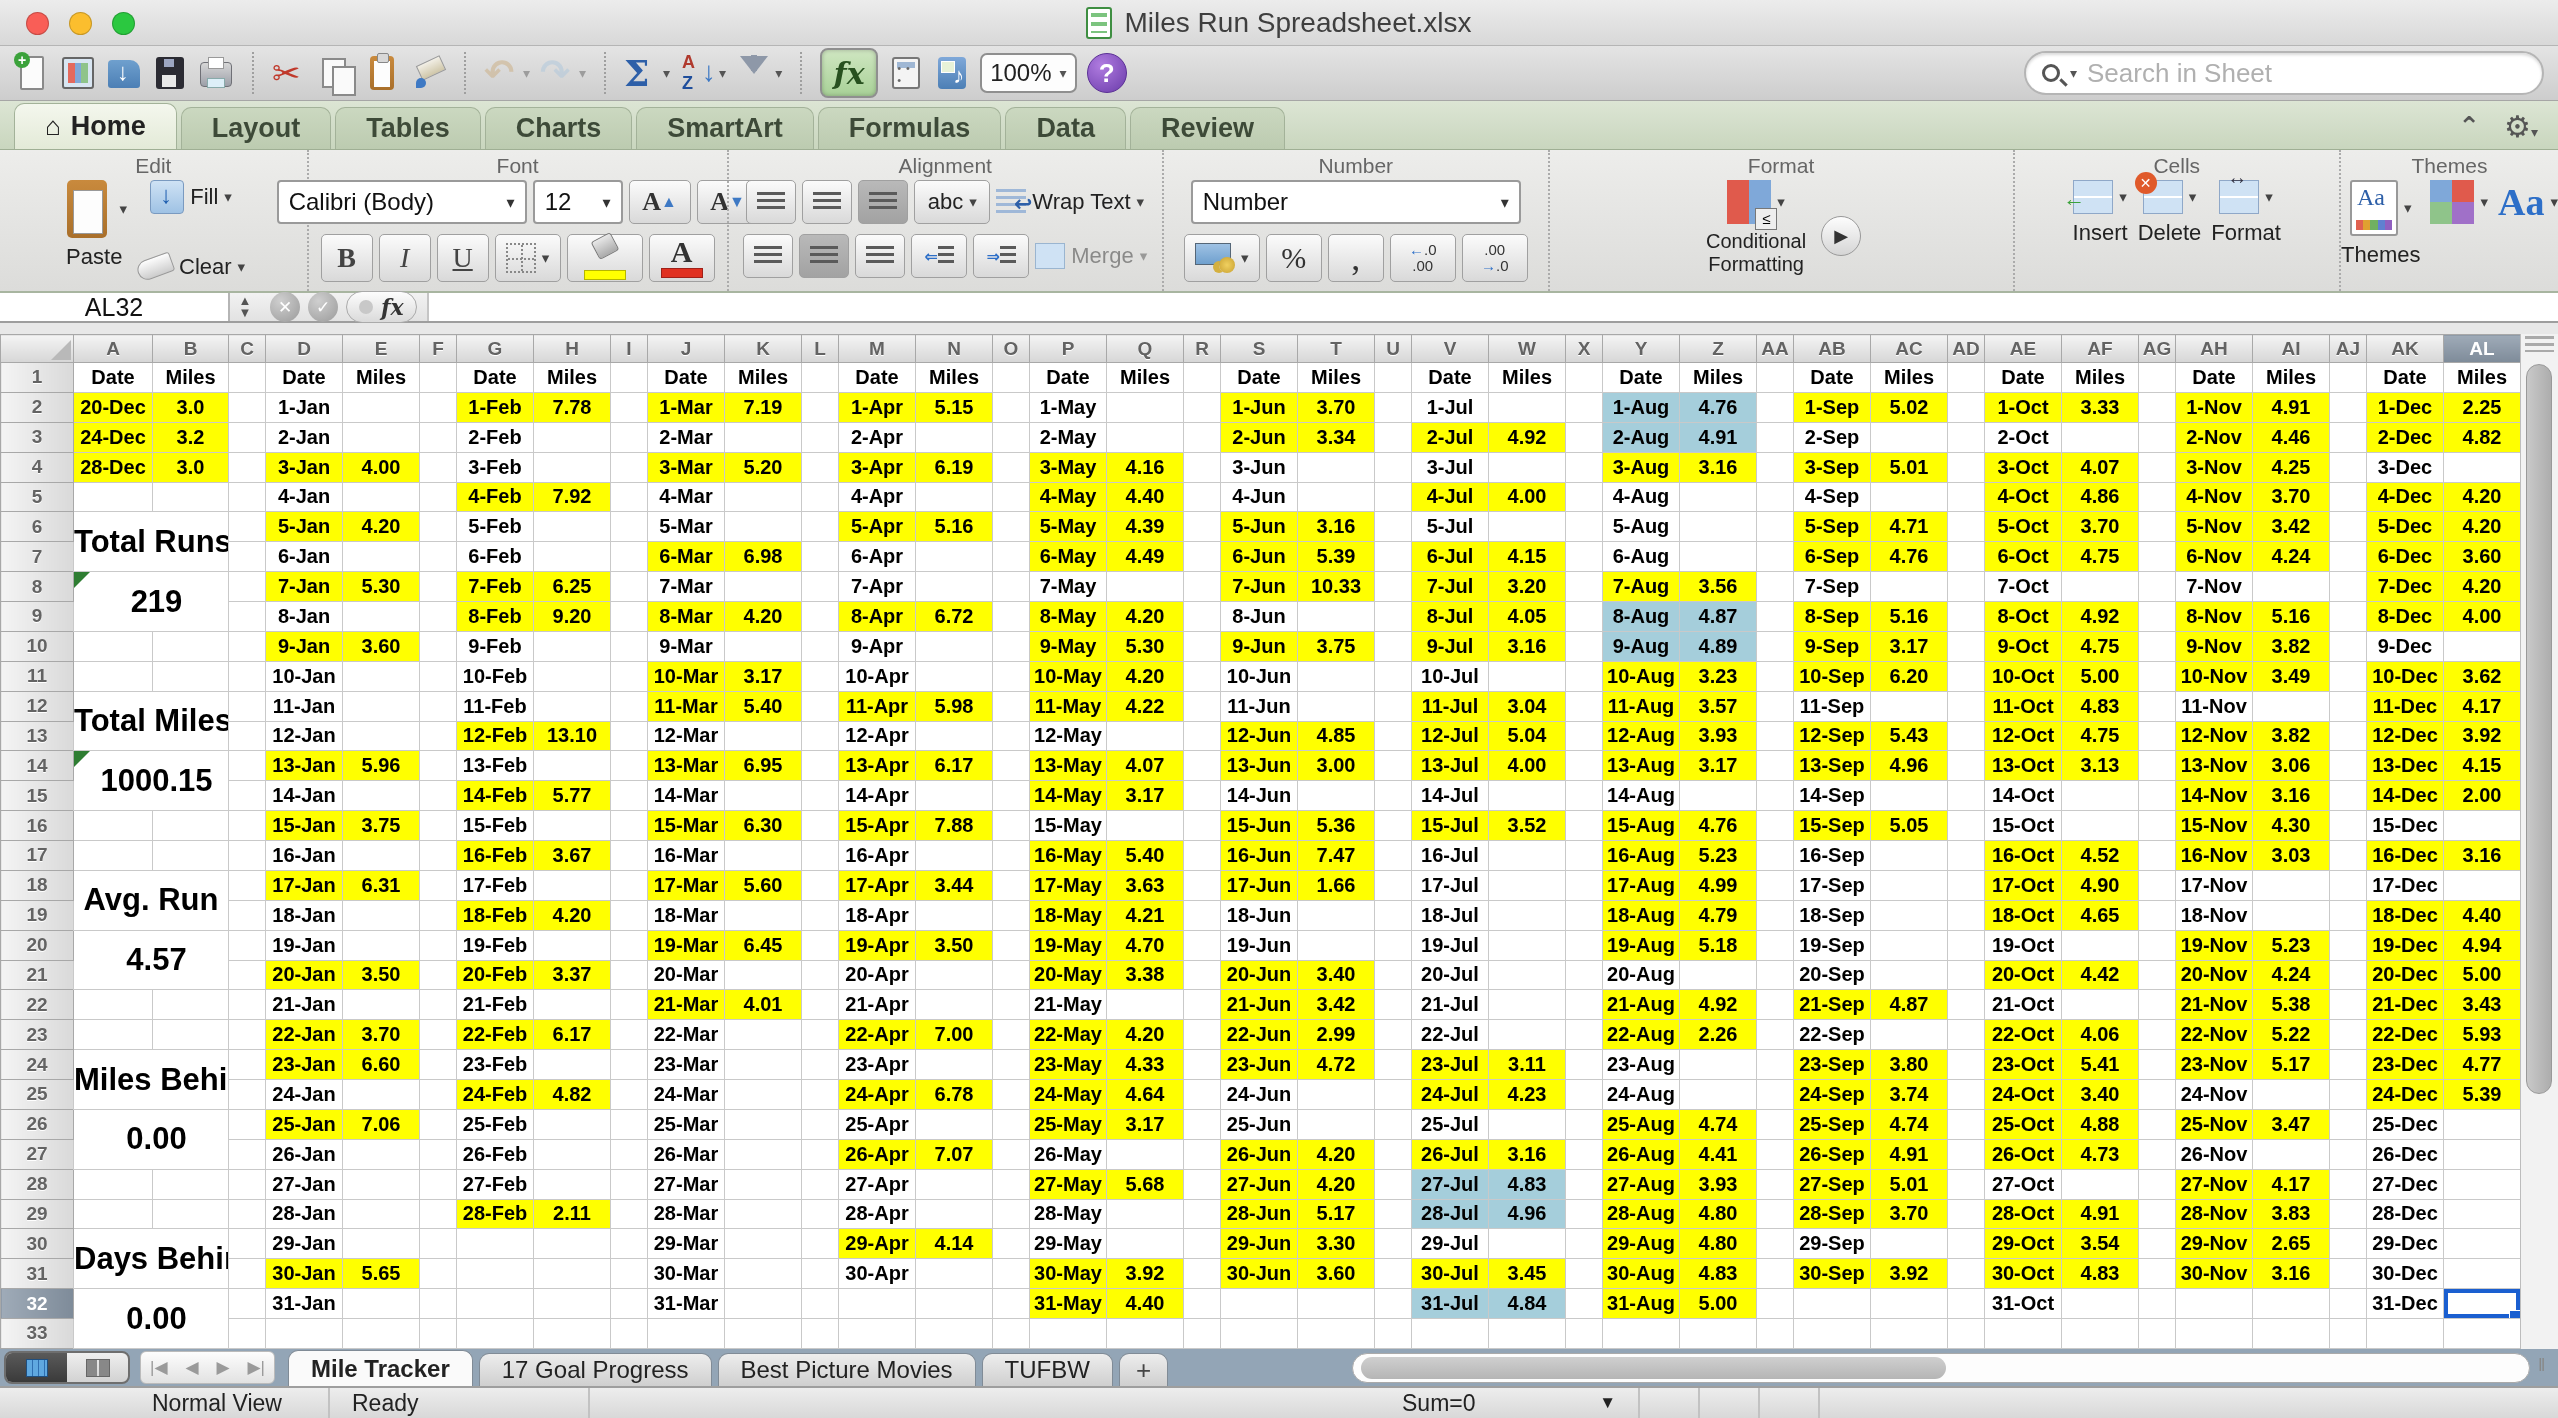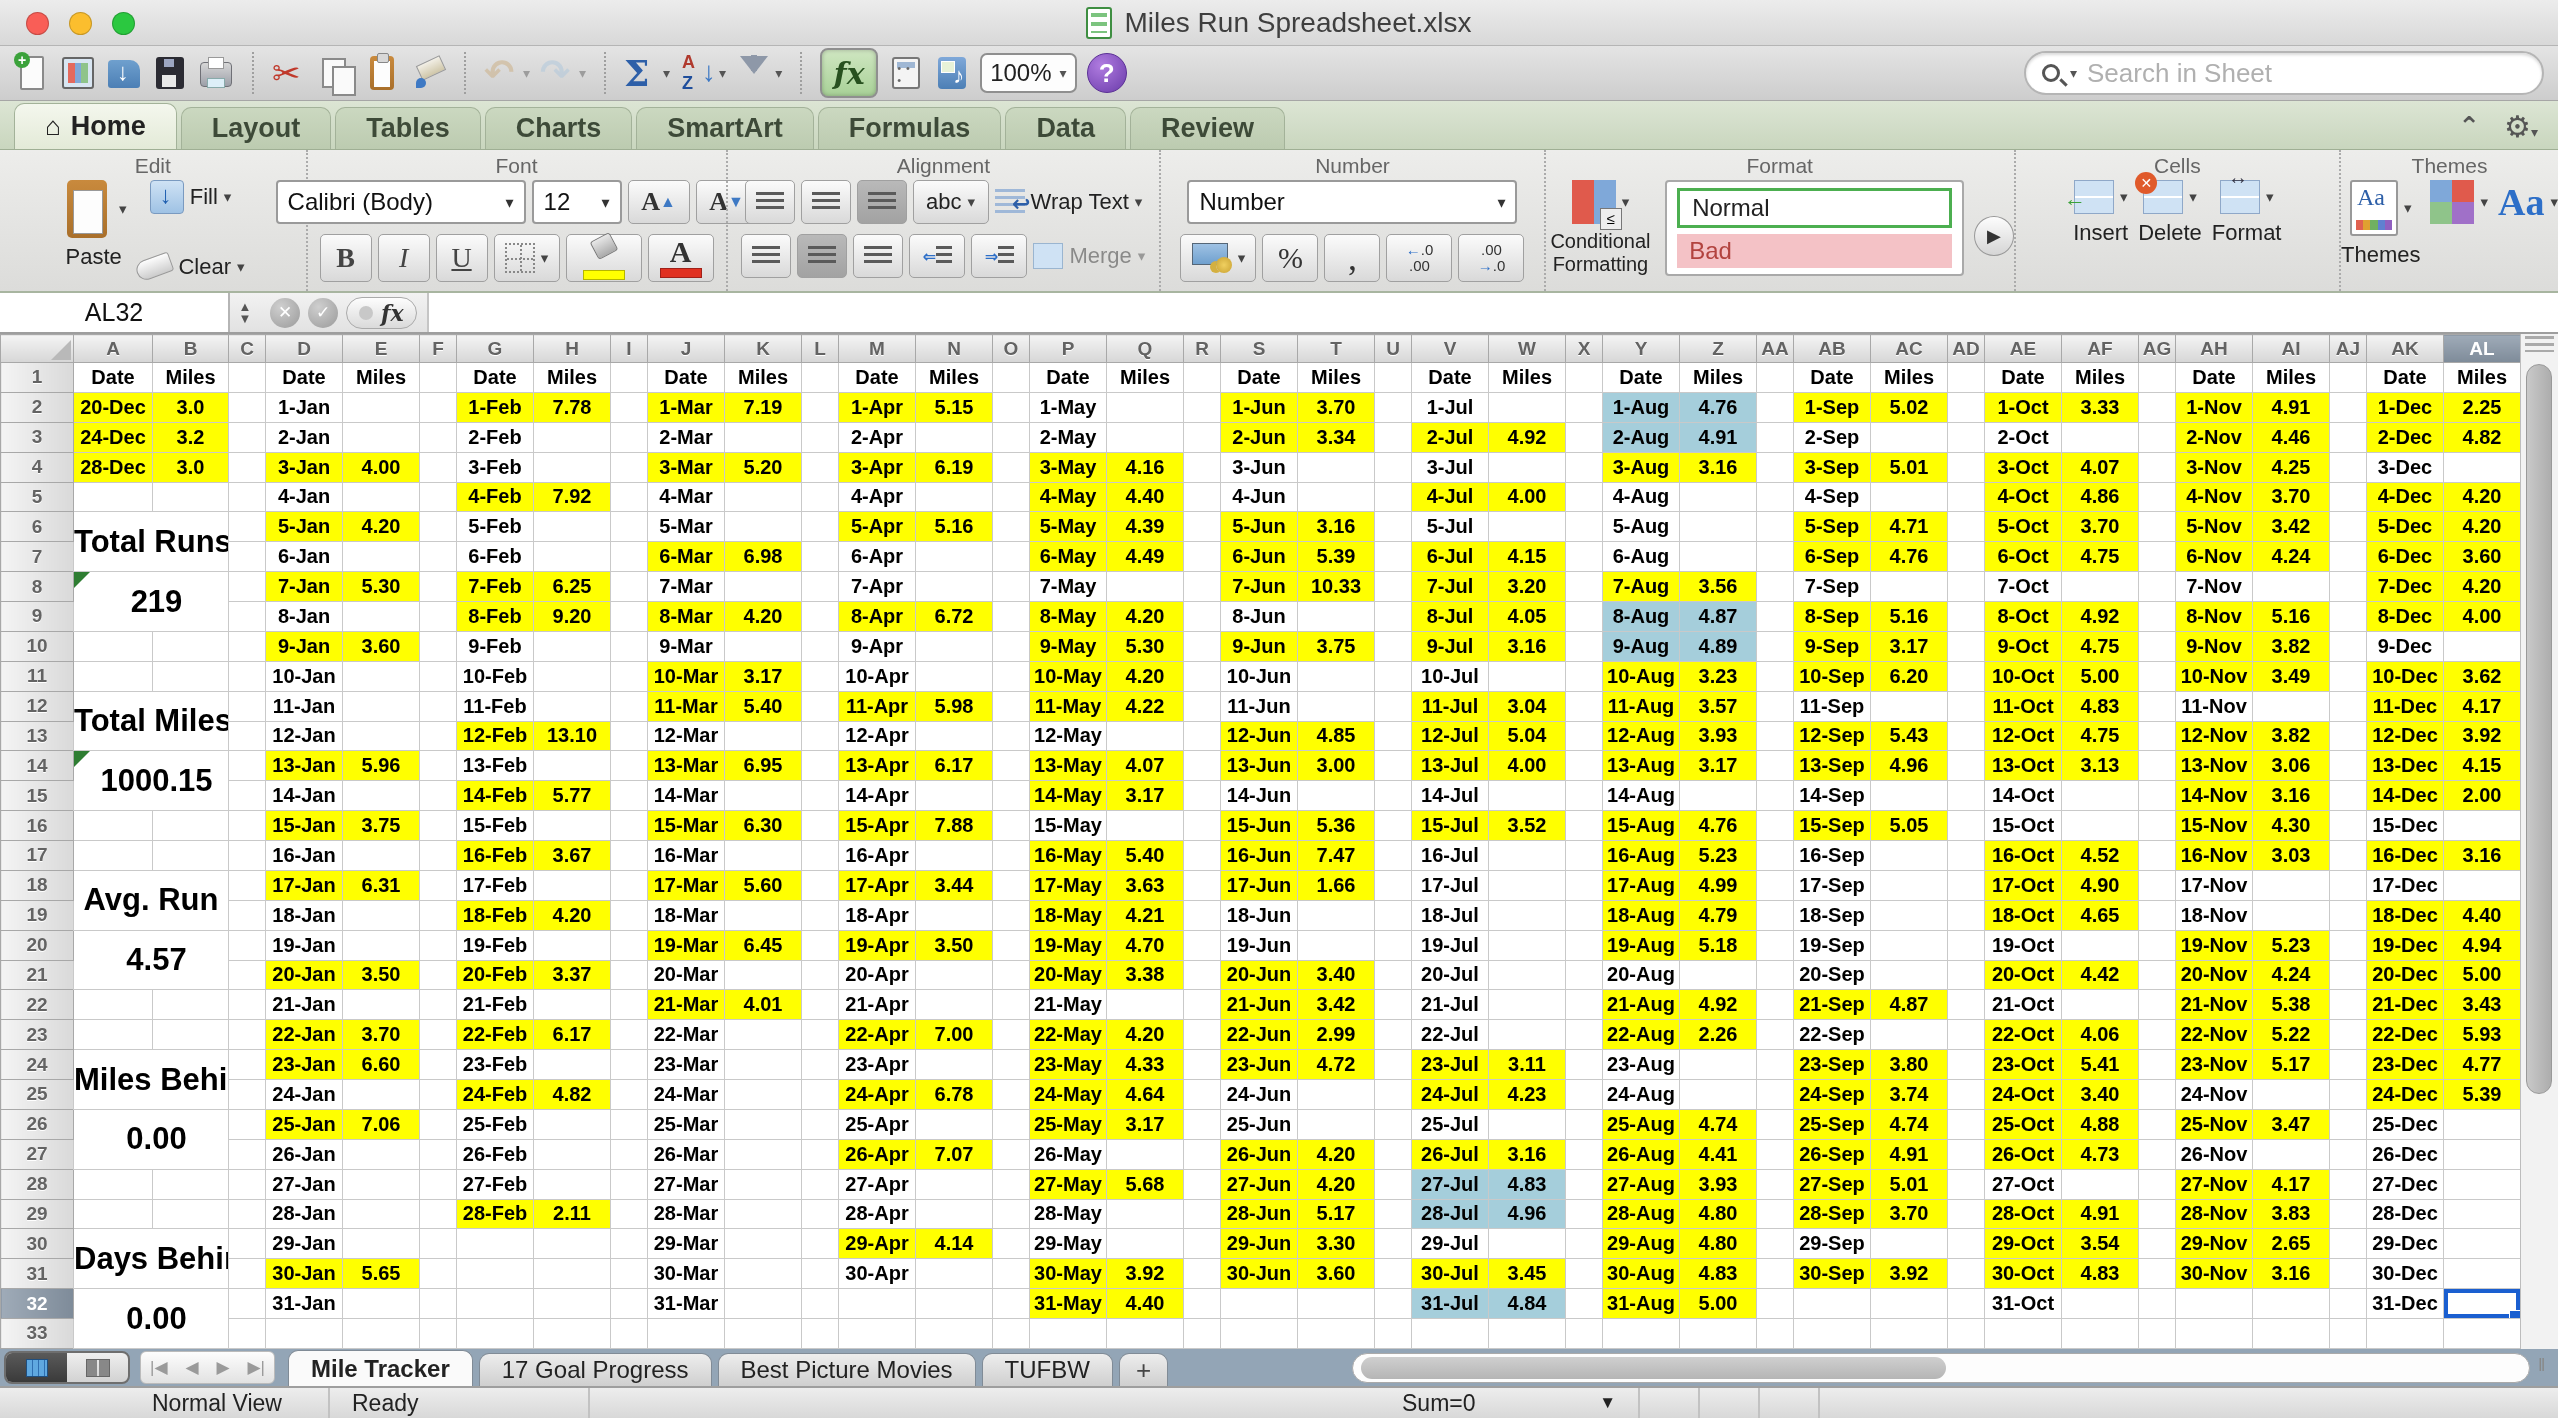--- a/index.html
+++ b/index.html
@@ -153,21 +153,21 @@
   .themeic::before{content:"Aa";position:absolute;left:5px;top:2px;font-size:24px;color:#2D5FA8;font-family:"Liberation Serif",serif;}
   .themeic::after{content:"";position:absolute;left:4px;bottom:4px;right:4px;height:10px;background:
      linear-gradient(90deg,#E06050 0 20%,#E0A030 20% 40%,#70B060 40% 60%,#6080D0 60% 80%,#9060C0 80%);}
   .colorgrid{width:44px;height:44px;background:
      linear-gradient(90deg,#7FA8D9 0 50%,#E05A4C 50%);position:relative;}
   .colorgrid::after{content:"";position:absolute;left:0;top:50%;width:100%;height:50%;background:
      linear-gradient(90deg,#8FC48A 0 50%,#A070C8 50%);}
   .fontsAa{font-size:38px;color:#2D6FC8;font-family:"Liberation Serif",serif;font-weight:bold;}
 
   
-  .fbar{position:absolute;top:293px;left:0;width:100%;height:41px;background:linear-gradient(#F2F2F2,#E2E2E2);
+  .fbar{position:absolute;top:293px;left:0;width:100%;height:30px;background:linear-gradient(#F2F2F2,#E2E2E2);
     border-bottom:2px solid #9E9E9E;display:flex;align-items:center;}
   .namebox{width:230px;height:100%;background:#fff;border-right:2px solid #B5B5B5;display:flex;align-items:center;justify-content:center;font-size:25px;color:#111;}
   .stepper{width:30px;display:flex;flex-direction:column;align-items:center;color:#555;font-size:13px;line-height:12px;}
   .fbtns{display:flex;align-items:center;gap:8px;padding:0 10px;border-right:2px solid #C5C5C5;height:100%;}
   .roundbtn{width:30px;height:30px;border-radius:50%;background:radial-gradient(circle at 35% 30%,#CFCFCF,#9A9A9A);color:#fff;font-size:17px;display:flex;align-items:center;justify-content:center;}
   .fxpill{height:32px;border-radius:16px;background:linear-gradient(#FDFDFD,#DADADA);border:1px solid #AAA;display:flex;align-items:center;gap:8px;padding:0 12px;}
   .fxpill .dot{width:14px;height:14px;border-radius:50%;background:#C8C8C8;}
   .fxpill .fx{font-family:"DejaVu Serif",serif;font-style:italic;font-weight:bold;font-size:22px;color:#333;}
   .finput{flex:1;height:100%;background:#fff;}
 
@@ -494,24 +494,20 @@
 
     <div class="rgroup" style="width:470px">
       <div class="gcap">Format</div>
       <div class="rcol" style="width:110px">
         <div class="rrow">
             <span class="cfic"></span>
             <span class="small-car">▾</span>
           </div>
         <span class="rlabel" style="text-align:center;font-size:20px">Conditional Formatting</span>
       </div>
-      <div class="styles-gal">
-        <div class="style-norm">Normal</div>
-        <div class="style-bad">Bad</div>
-      </div>
       <span class="gal-next">▶</span>
     </div>
 
     <div class="rgroup" style="width:330px">
       <div class="gcap">Cells</div>
       <div class="rcol">
         <div class="rrow">
             <span class="cellic ins"></span>
             <span class="small-car">▾</span>
           </div>

